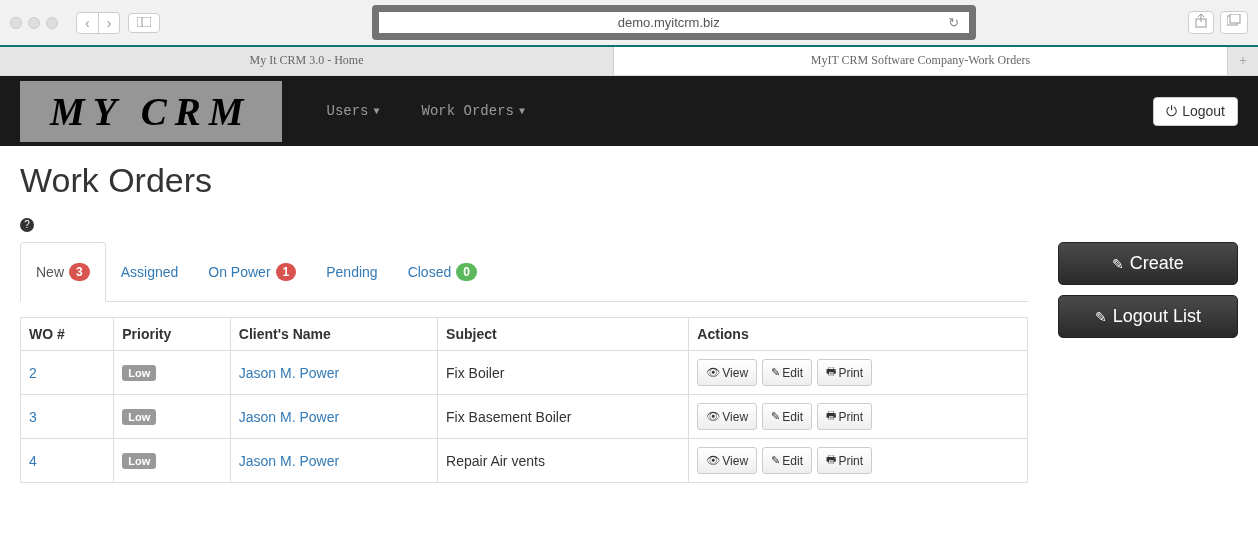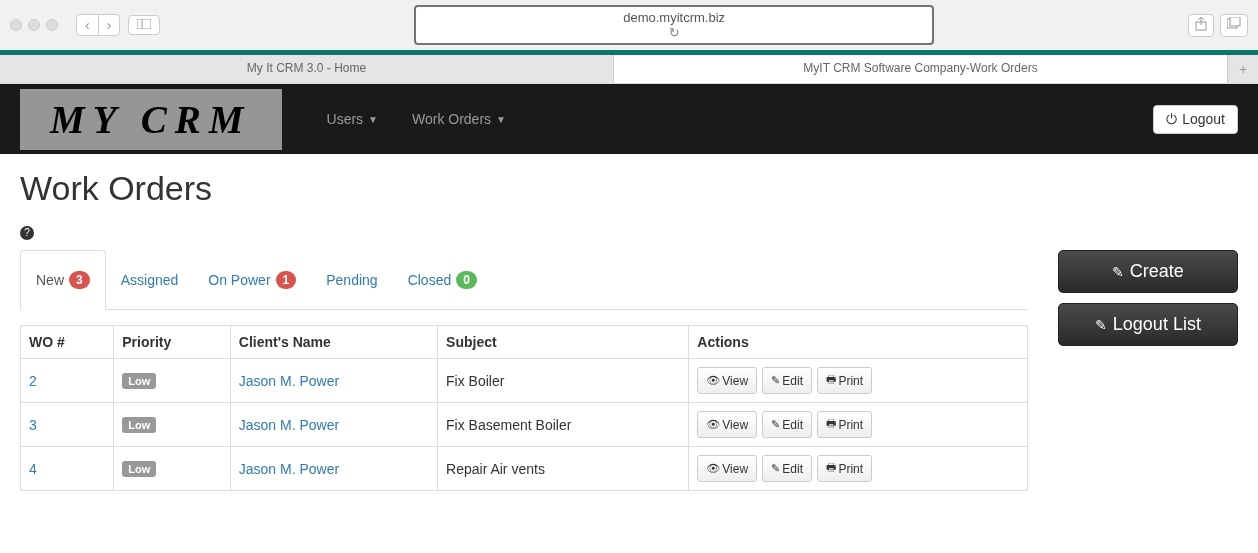--- a/index.html
+++ b/index.html
@@ -8,35 +8,35 @@
   
   .browser-chrome { background: #f1f1f1; border-bottom: 1px solid #ddd; }
   .toolbar { display: flex; align-items: center; padding: 5px 10px; gap: 8px; }
   .traffic-lights { display: flex; gap: 6px; margin-right: 10px; }
   .traffic-light { width: 12px; height: 12px; border-radius: 50%; background: #ddd; border: 1px solid #ccc; }
   .nav-btns { display: flex; gap: 0; border: 1px solid #ccc; border-radius: 4px; background: #fff; }
   .nav-btn { padding: 2px 8px; color: #999; font-size: 14px; border-right: 1px solid #ccc; }
   .nav-btn:last-child { border-right: none; }
   .sidebar-toggle { border: 1px solid #ccc; border-radius: 4px; padding: 2px 8px; font-size: 12px; color: #888; background: #fff; }
   .url-bar { flex: 1; display: flex; justify-content: center; }
-  .url-inner { background: #fff; border: 2px solid #737373; border-radius: 4px; padding: 3px 10px; width: 520px; display: flex; align-items: center; flex-direction: column; }
+  .url-inner { background: #fff; border: 7px solid #737373; border-radius: 4px; padding: 3px 10px; width: 604px; display: flex; align-items: center; }
   .url-text { flex: 1; text-align: center; color: #555; font-size: 13px; }
   .reload-icon { color: #888; font-size: 13px; }
   .right-btns { display: flex; gap: 6px; }
   .right-btn { border: 1px solid #ccc; border-radius: 4px; padding: 2px 6px; color: #888; font-size: 12px; background: #fff; }
   
-  .tabs-row { display: flex; background: #e5e5e5; border-top: 5px solid #0f766e; }
+  .tabs-row { display: flex; background: #e5e5e5; border-top: 2px solid #0f766e; font-family: Liberation Serif, serif; }
   .browser-tab { flex: 1; text-align: center; padding: 6px; font-size: 12px; color: #666; border-right: 1px solid #ccc; }
   .browser-tab.active { background: #fff; }
   .new-tab-btn { width: 30px; text-align: center; color: #999; padding: 6px 0; }
   
   
   .navbar { background: #1a1a1a; display: flex; align-items: center; padding: 0 20px; height: 70px; }
   .logo-box { background: #969696; padding: 8px 30px; font-family: Georgia, serif; font-style: italic; font-weight: bold; font-size: 39px; letter-spacing: 8px; color: #000; margin-right: 30px; }
-  .nav-items { display: flex; gap: 4px; flex: 1; }
+  .nav-items { display: flex; gap: 12px; flex: 1; font-family: Liberation Mono, monospace; }
   .nav-item { color: #999; padding: 10px 15px; display: flex; align-items: center; gap: 5px; cursor: pointer; }
   .caret { font-size: 10px; }
   .logout-btn { background: #fff; border: 1px solid #ccc; border-radius: 4px; padding: 5px 12px; color: #333; display: flex; align-items: center; gap: 5px; cursor: pointer; }
   .power-icon { font-size: 14px; }
   
   
   .content { padding: 15px 20px; }
   .page-title { font-size: 34px; font-weight: 500; margin-bottom: 15px; }
   .help-icon { display: inline-block; width: 14px; height: 14px; background: #333; color: #fff; border-radius: 50%; text-align: center; font-size: 10px; line-height: 14px; margin-bottom: 10px; }
   

